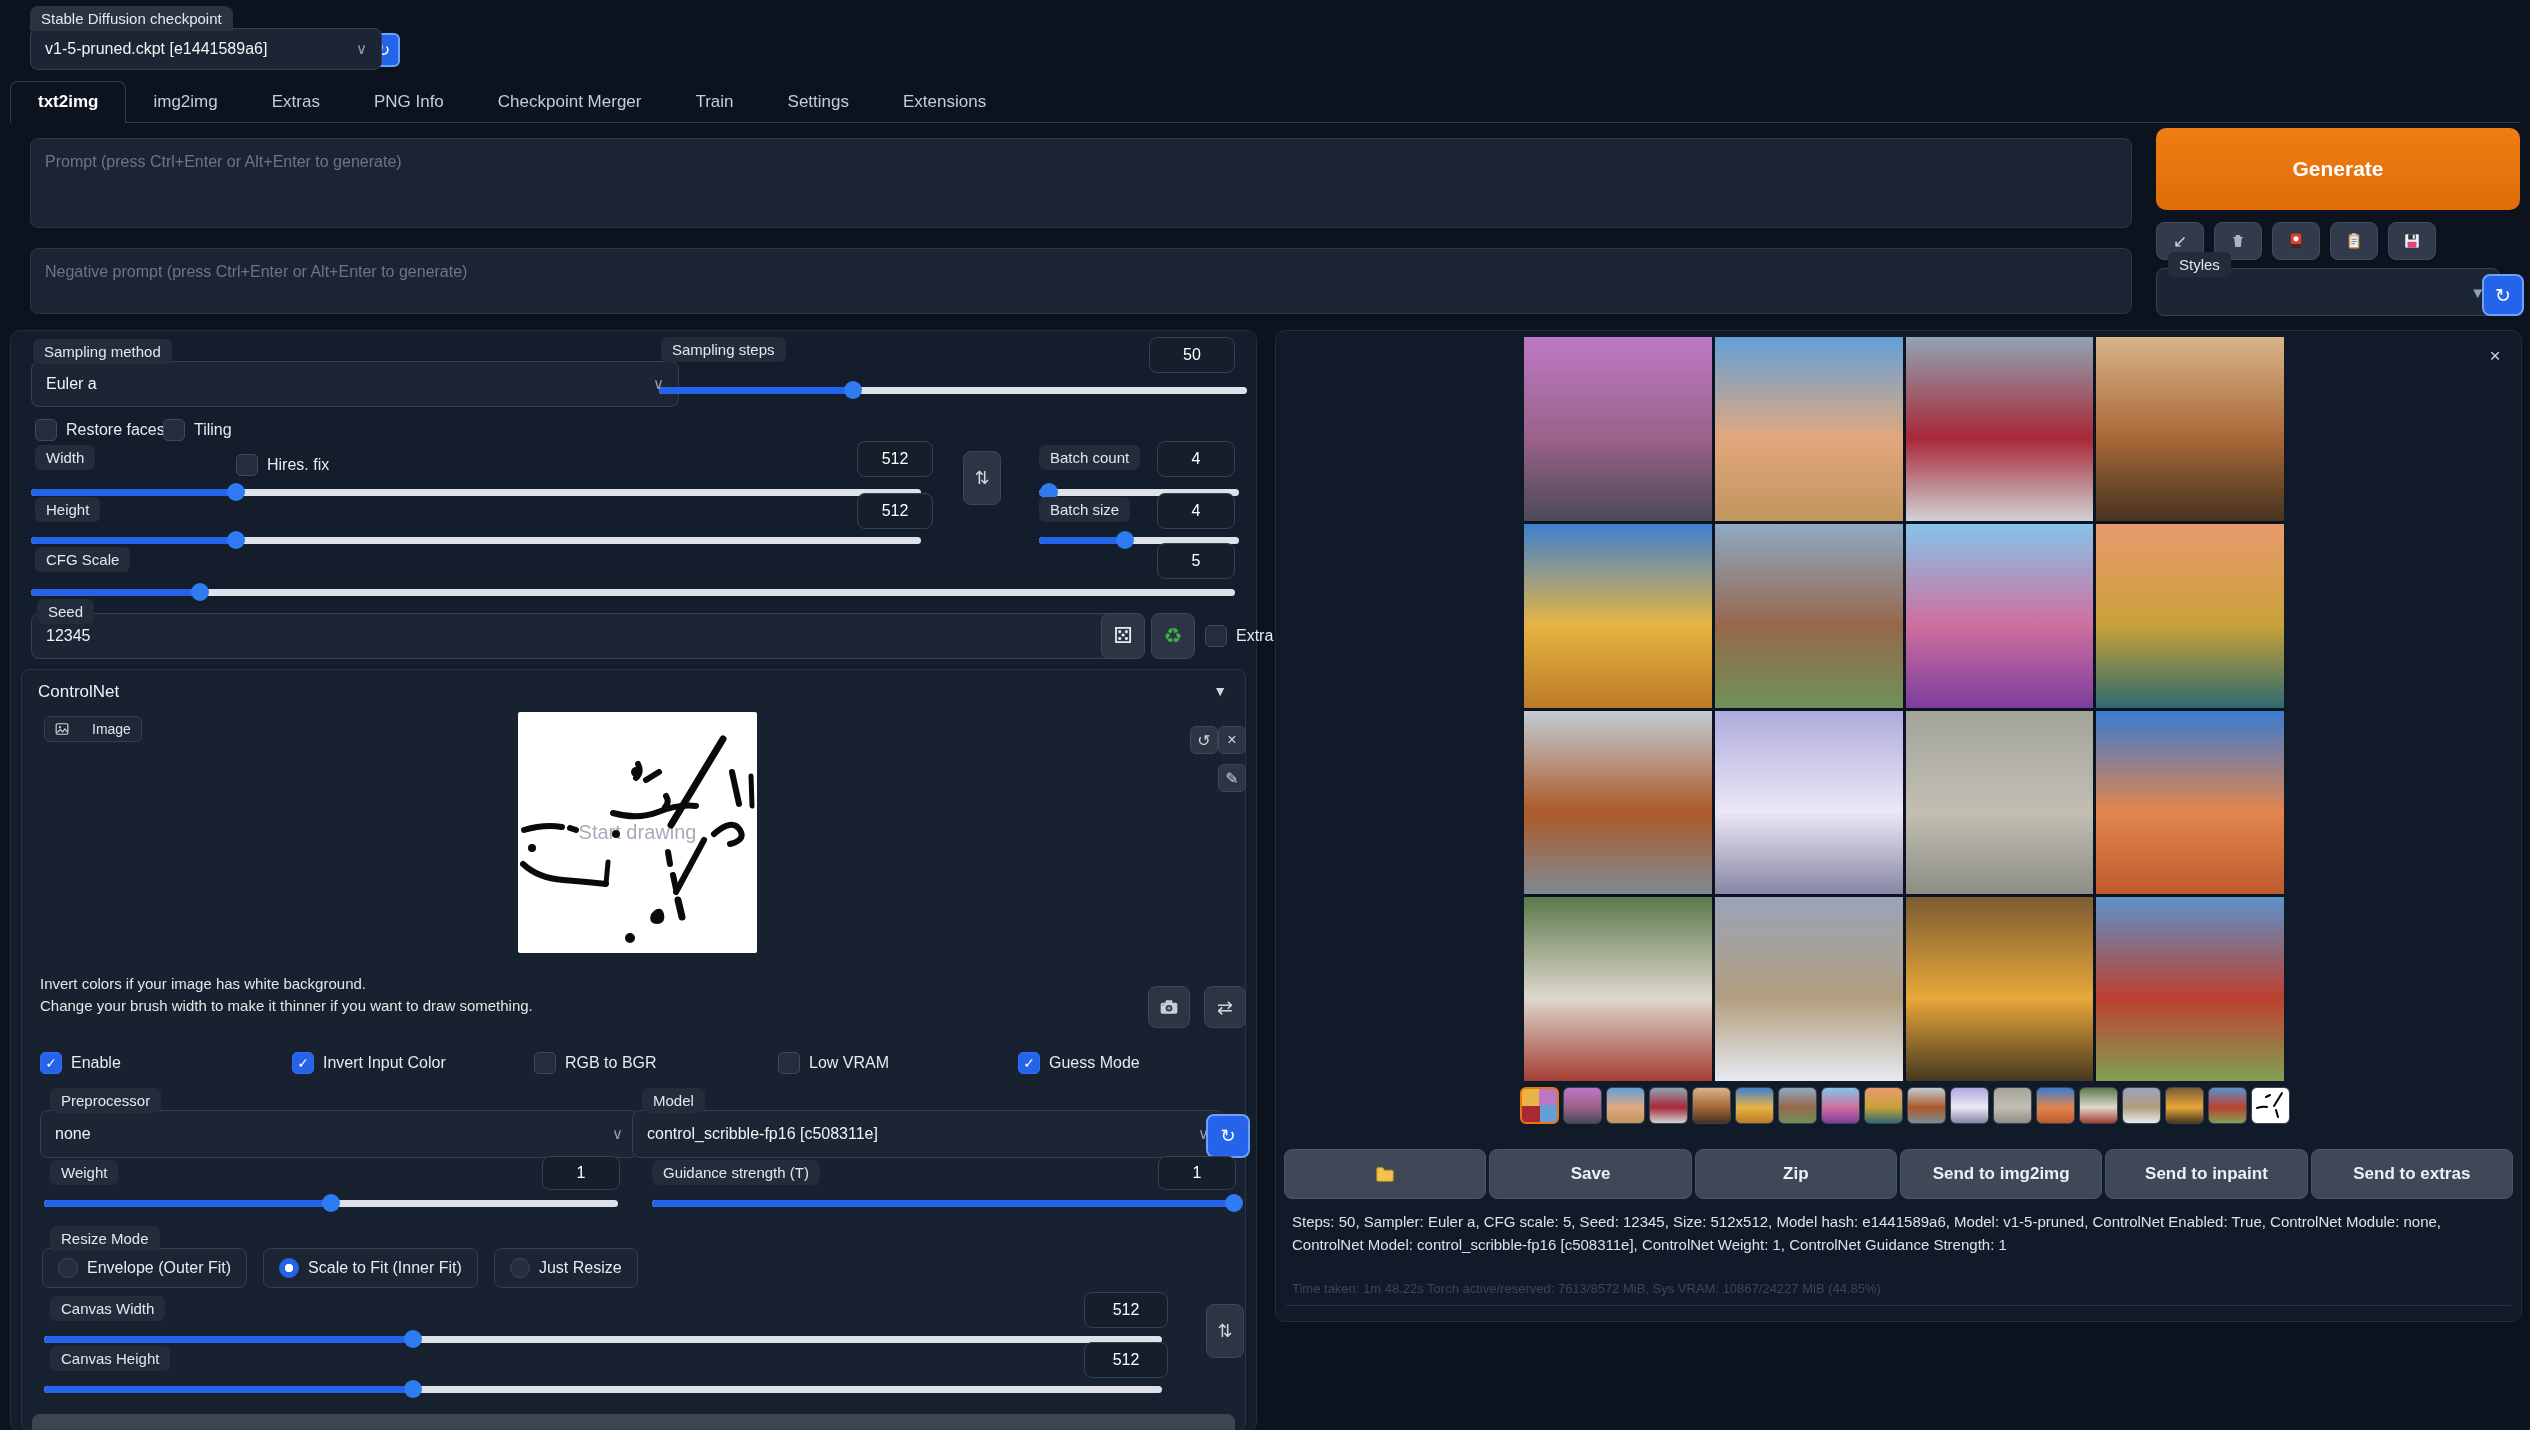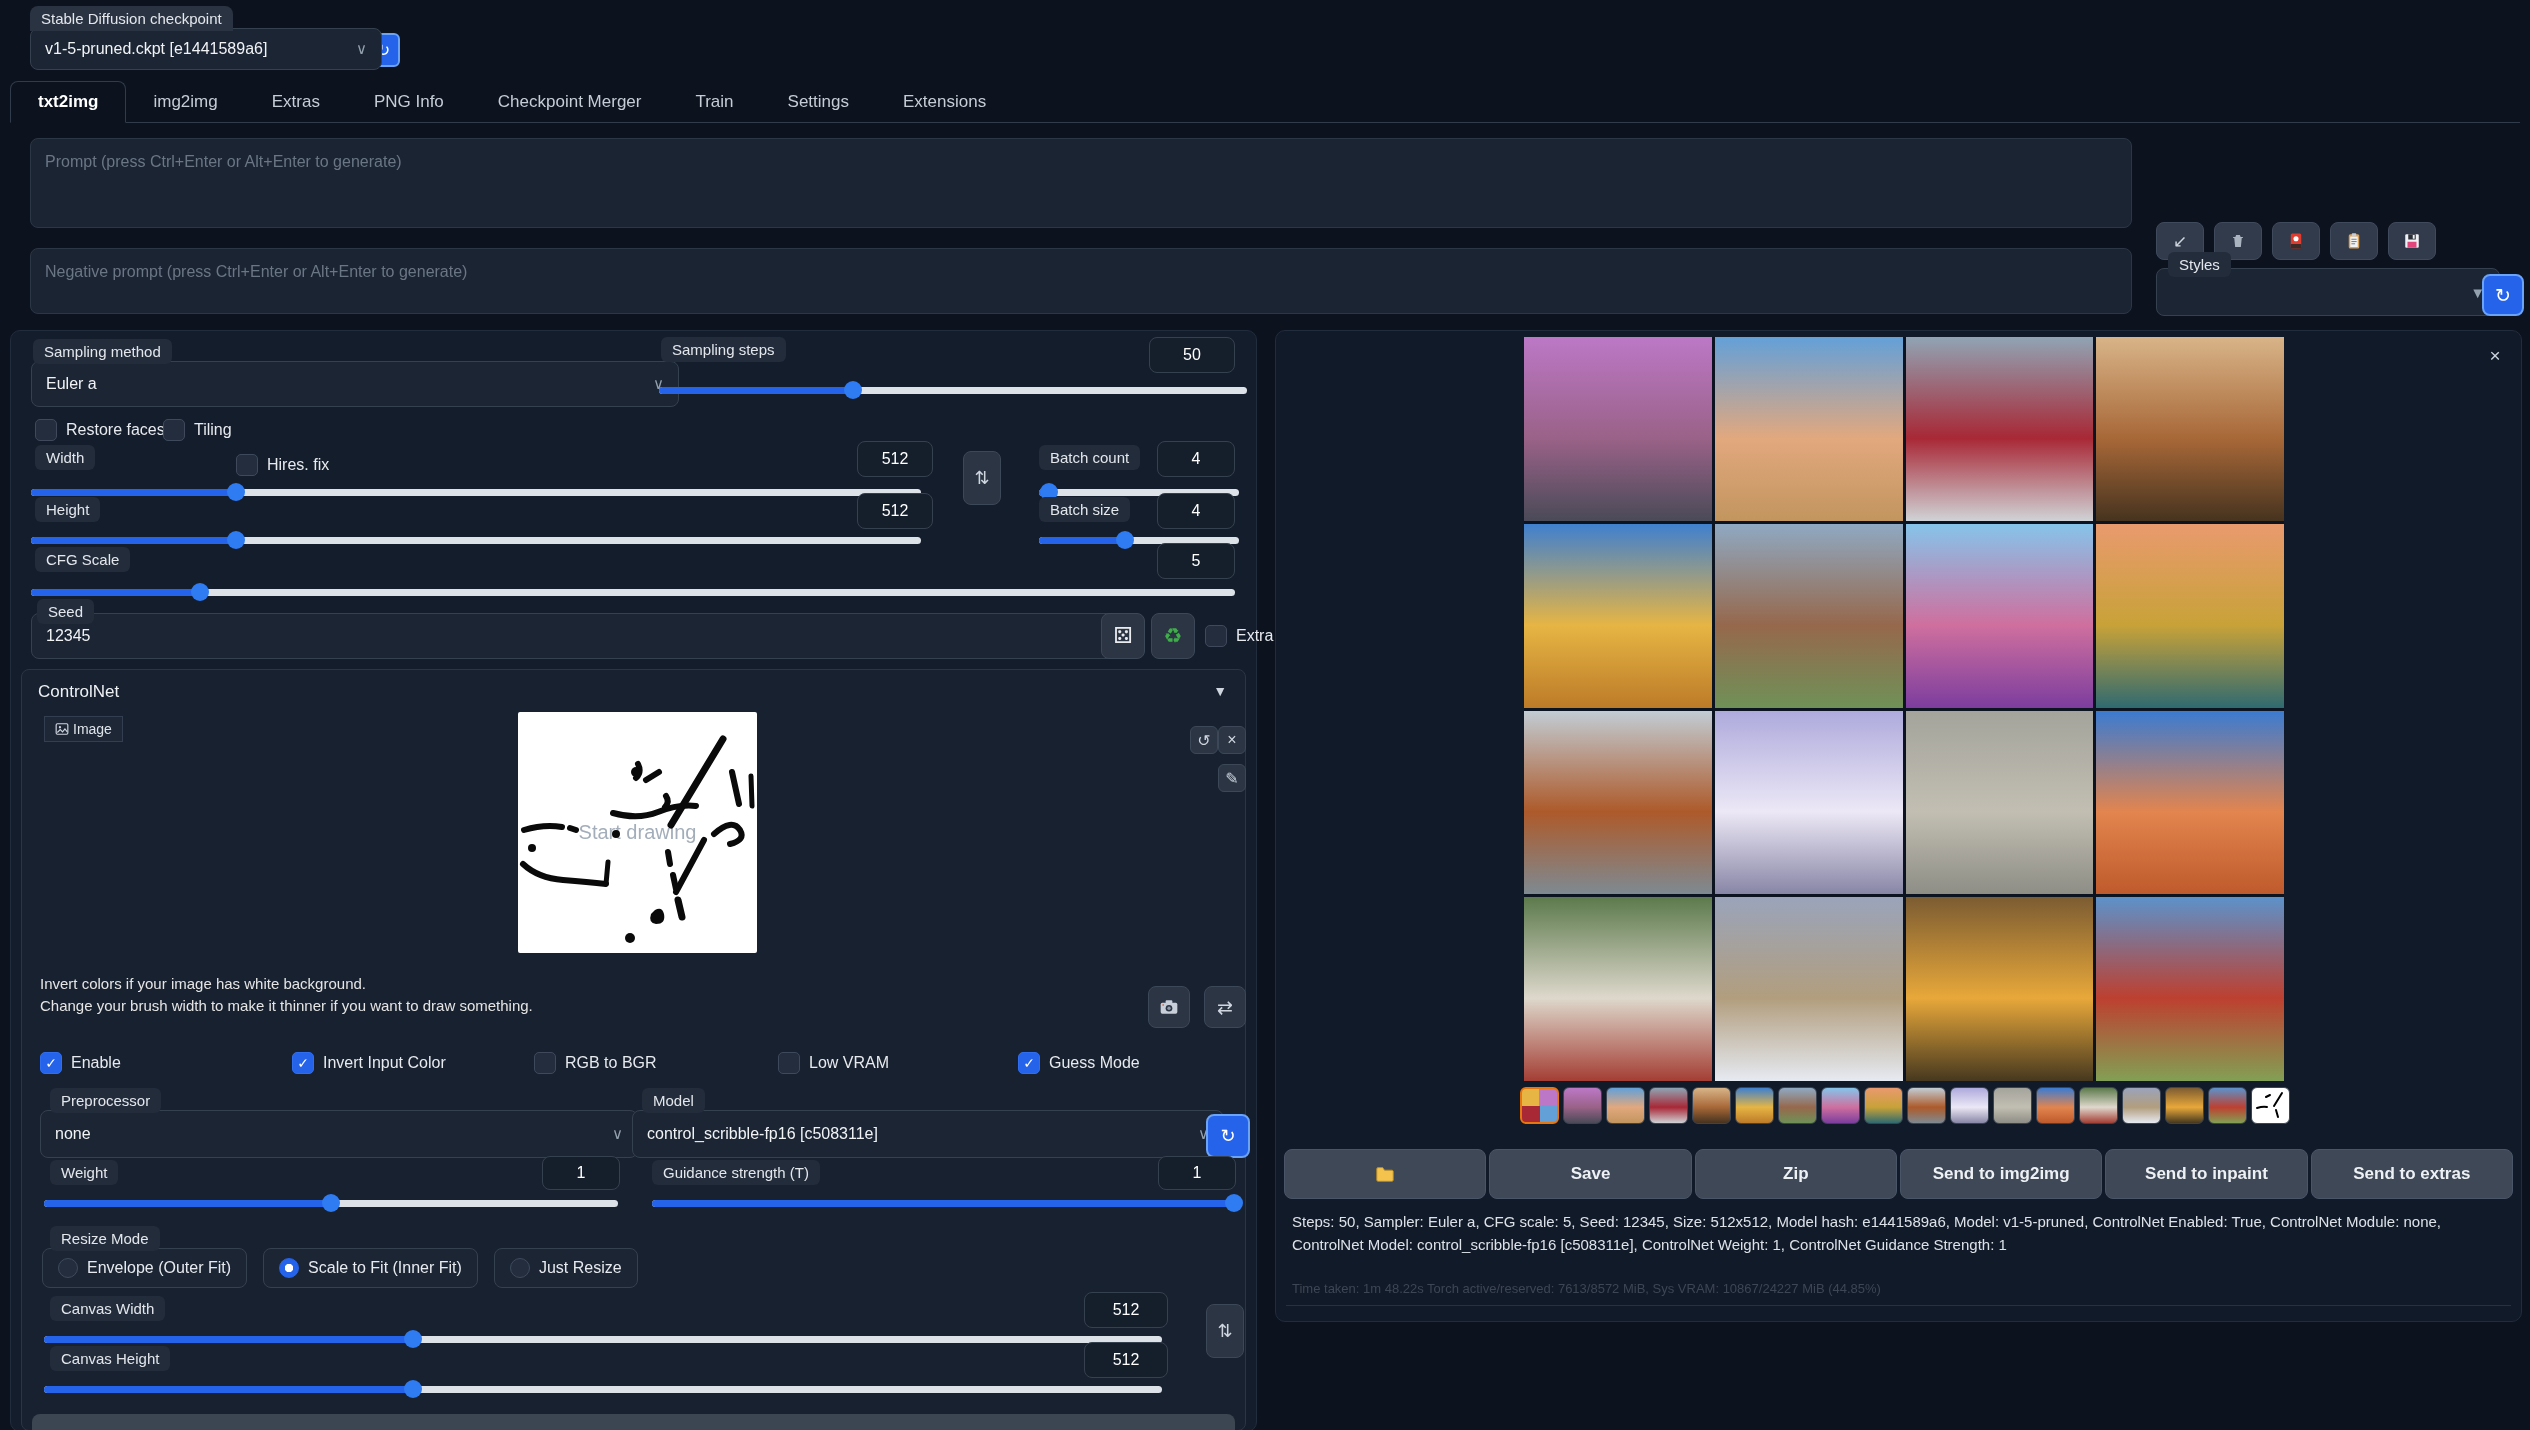--- a/index.html
+++ b/index.html
@@ -60,22 +60,22 @@
   .styles-chip{left:2168px;top:252px;}
   .styles-select{left:2156px;top:268px;width:314px;height:46px;}
   .styles-refresh{left:2482px;top:274px;width:38px;height:38px;font-size:19px;border-radius:8px;}
 
   
   .settings{left:10px;top:330px;width:1245px;height:1100px;}
   .cnpanel{position:absolute;left:10px;top:338px;width:1223px;height:760px;background:#18212f;
     border:1px solid #2b3546;border-radius:8px;}
   .cn-title{position:absolute;left:16px;top:12px;font-size:17px;color:#eef1f4;}
   .cn-caret{position:absolute;right:18px;top:13px;font-size:14px;color:#cfd6df;}
-  .img-tab{position:absolute;left:22px;top:46px;display:flex;align-items:center;gap:4px;
-    background:#1d2735;border:1px solid #333f50;border-radius:0;padding:4px 10px;font-size:14px;color:#dfe4ea;}
+  .img-tab{position:absolute;left:22px;top:46px;display:flex;align-items:center;gap:23px;
+    background:#1d2735;border:1px solid #333f50;border-radius:6px;padding:4px 10px;font-size:14px;color:#dfe4ea;}
   .canvas{position:absolute;left:496px;top:42px;width:239px;height:241px;background:#ffffff;border-radius:2px;}
   .canvas .watermark{position:absolute;inset:0;display:flex;align-items:center;justify-content:center;
     color:#a3aeba;font-size:20px;}
   .canvas svg{position:absolute;inset:0;}
   .tip{position:absolute;font-size:15px;color:#e5e5e5;}
   .graybar{position:absolute;left:10px;right:10px;top:744px;height:16px;background:#3c4653;border-radius:8px 8px 0 0;}
 
   
   .results{left:1275px;top:330px;width:1245px;height:990px;background:#111a29;}
   .gclose{position:absolute;left:1206px;top:12px;width:26px;height:26px;display:flex;align-items:center;
@@ -115,20 +115,21 @@
     <div class="tab">PNG Info</div>
     <div class="tab">Checkpoint Merger</div>
     <div class="tab">Train</div>
     <div class="tab">Settings</div>
     <div class="tab">Extensions</div>
   </div>
 
   <textarea class="prompt" placeholder="Prompt (press Ctrl+Enter or Alt+Enter to generate)" style=""></textarea>
   <textarea class="prompt negative" placeholder="Negative prompt (press Ctrl+Enter or Alt+Enter to generate)" style=""></textarea>
 
+  <div class="generate">Generate</div>
   <div class="tools">
     <div class="tool">↙</div>
     <div class="tool">
       <svg class="icon-svg" width="18" height="18" viewBox="0 0 24 24">
           <path d="M7 8h10l-1.2 12H8.2L7 8zm2.5-4h5l1 2.5h3v1.5H5.5V6.5h3l1-2.5z" fill="#aab4c0"></path>
         </svg>
     </div>
     <div class="tool">
       <svg class="icon-svg" width="18" height="18" viewBox="0 0 24 24">
           <rect x="5" y="2" width="14" height="20" rx="2" fill="#e03b2f"></rect>

